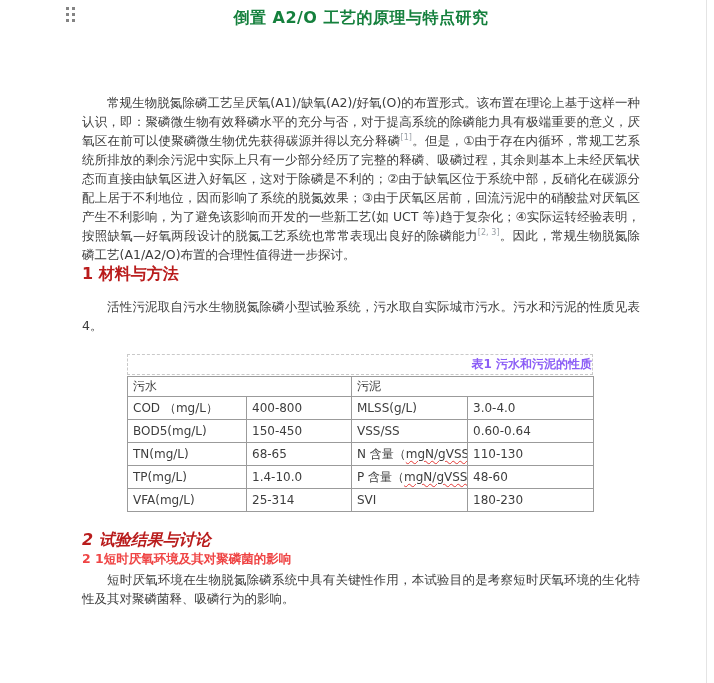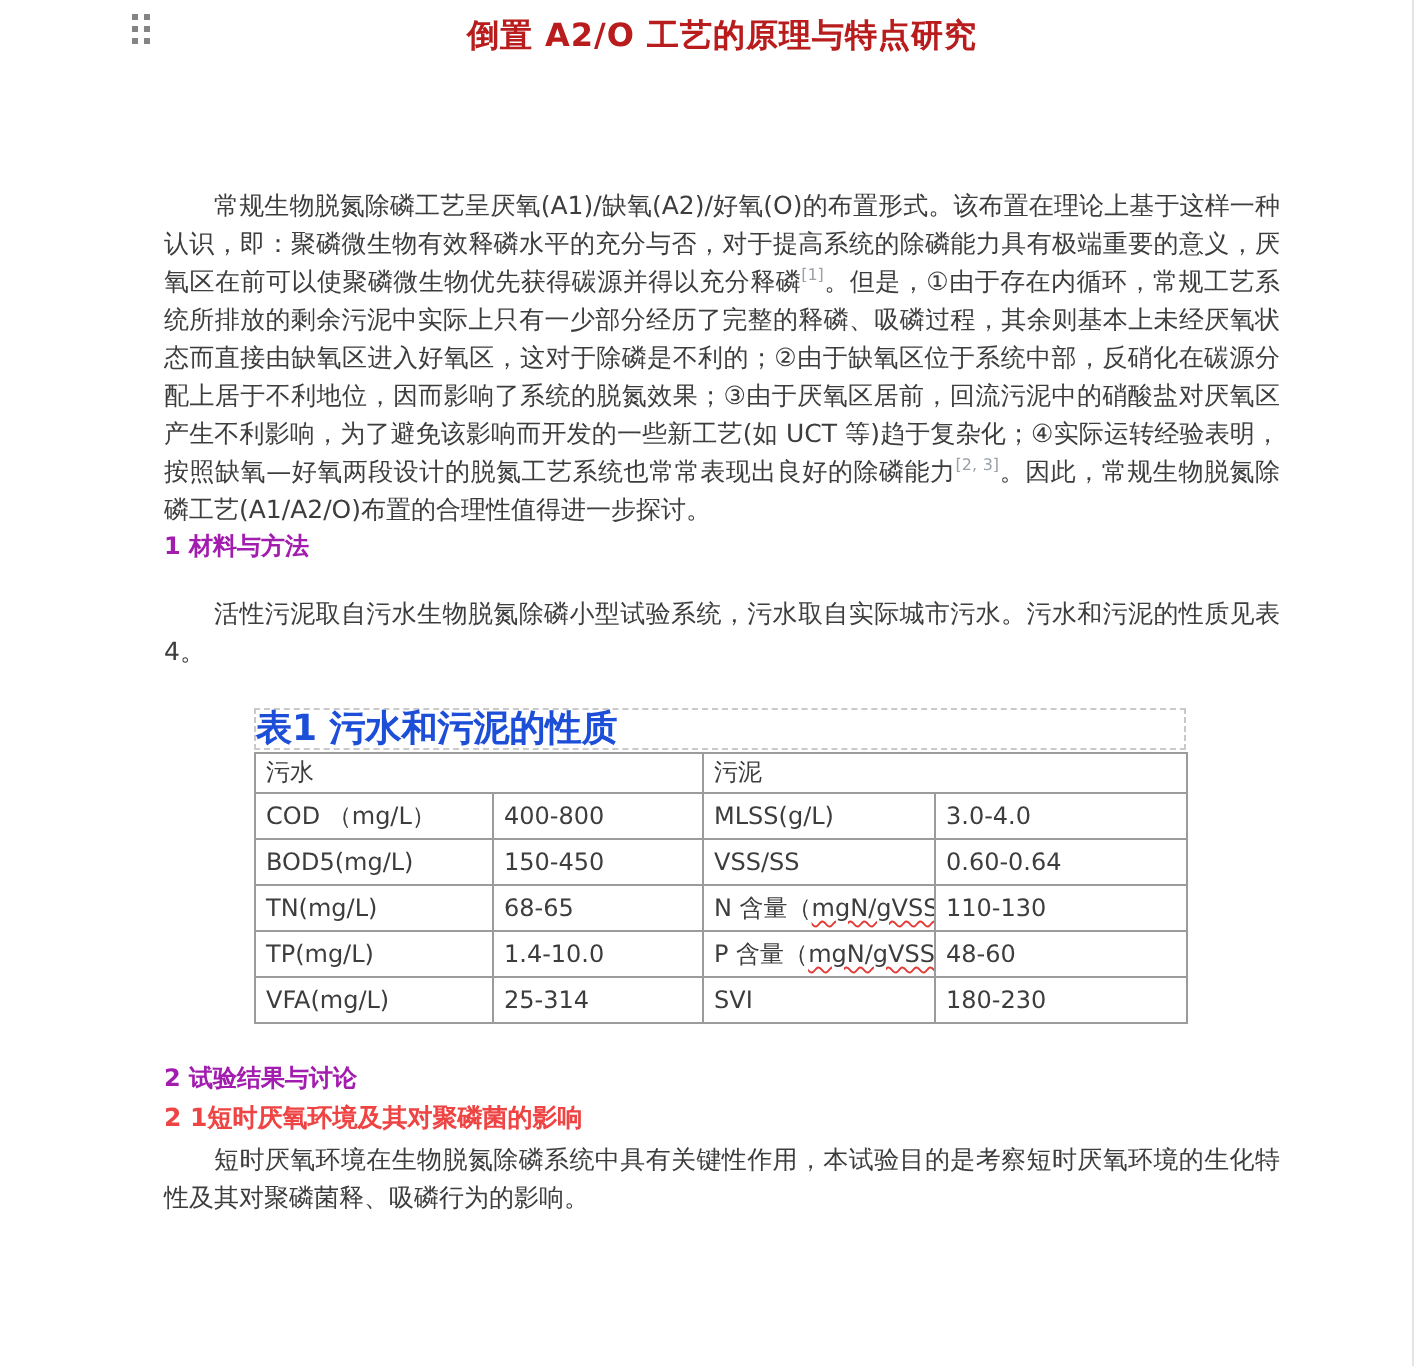--- a/index.html
+++ b/index.html
@@ -25,21 +25,21 @@
   }
   .drag-handle i { display: block; width: 3px; height: 3px; background: #848484; }
 
   .title {
     margin: 0 74px 0 82px;
     padding-top: 7px;
     text-align: center;
     font-size: 16px;
     line-height: 21px;
     font-weight: bold;
-    color: #b91c1c;
+    color: #15803d;
     letter-spacing: 0.5px;
   }
 
   .content {
     margin: 0 74px 0 82px;
     color: #3d3d3d;
     font-size: 12.5px;
     line-height: 19px;
     text-align: justify;
   }
@@ -48,44 +48,44 @@
   sup.ref {
     font-size: 8px;
     color: #9aa0a6;
     vertical-align: super;
     line-height: 0;
     letter-spacing: 0;
   }
 
   .h1 {
     margin: 24px 0 0 0;
-    font-size: 12px;
+    font-size: 16px;
     font-weight: bold;
-    color: #a21caf;
+    color: #b91c1c;
     text-indent: 0 !important;
   }
   .h2 {
     margin: 14px 0 0 0;
     font-size: 12.5px;
     font-weight: bold;
     color: #ef4444;
     text-indent: 0 !important;
   }
   .after-h { margin-top: 14px !important; }
 
   .tbl-wrap { margin: 19px 0 0 45px; width: 466px; }
   .tbl-caption {
     box-sizing: border-box;
     border: 1px dashed #c9c9c9;
     height: 21px;
     line-height: 19px;
-    text-align: left;
+    text-align: right;
     font-weight: bold;
-    font-size: 18px;
-    color: #1d4ed8;
+    font-size: 12px;
+    color: #8b5cf6;
   }
   table.props {
     border-collapse: collapse;
     table-layout: fixed;
     width: 466px;
     margin-top: 1px;
   }
   table.props th, table.props td {
     border: 1px solid #9b9b9b;
     font-size: 12px;
@@ -99,21 +99,21 @@
   }
   table.props th { height: 18px; }
   table.props td { height: 22px; }
   .wavy {
     text-decoration: underline;
     text-decoration-style: wavy;
     text-decoration-color: #e53935;
     text-decoration-thickness: 1px;
     text-underline-offset: 2px;
   }
-  .sec2-h { margin-top: 18px !important; }
+  .sec2-h { margin-top: 18px !important; font-style: italic; }
   .p-tight { margin-top: 2px !important; }
 </style>
 </head>
 <body>
 
 <div class="page">
 
   <div class="right-edge"></div>
 
   <div class="drag-handle" title="">

